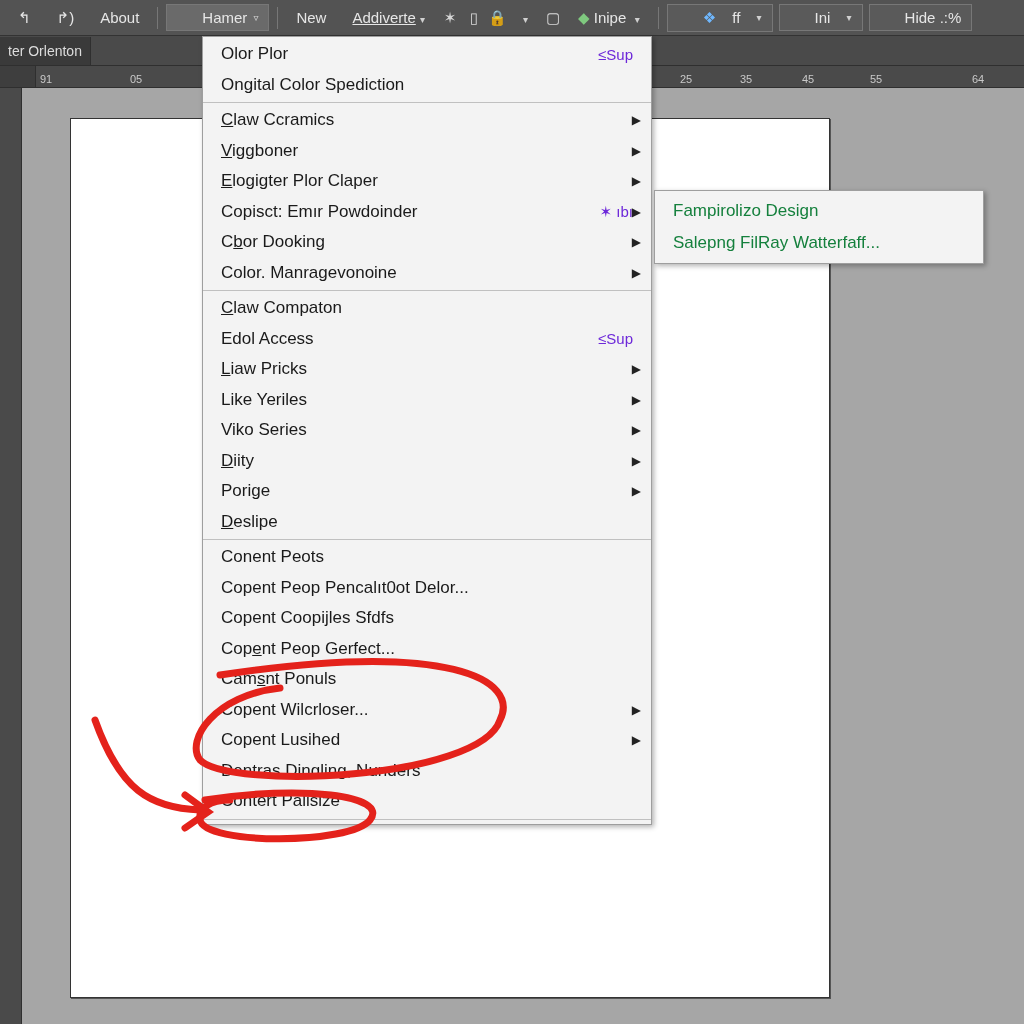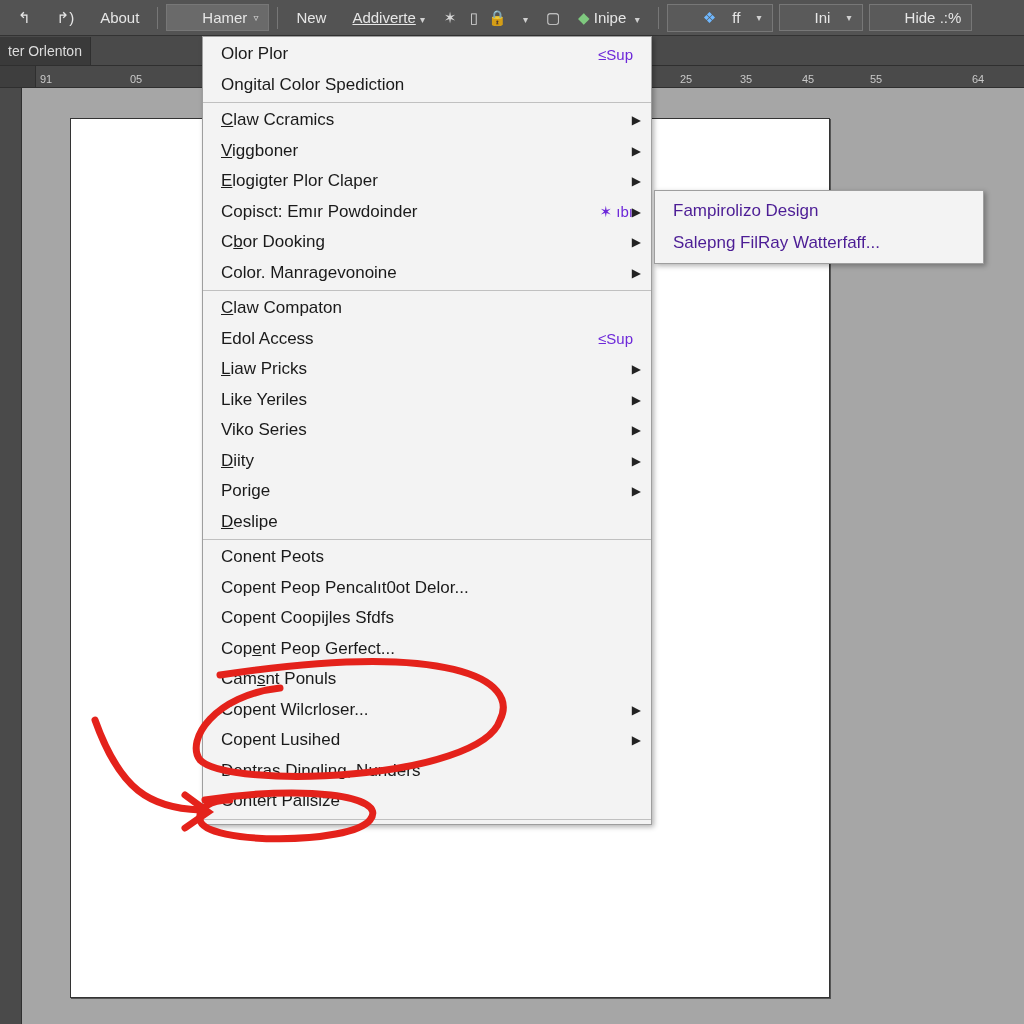--- a/index.html
+++ b/index.html
@@ -57,21 +57,21 @@
   .menu .row .lab { flex: 1; white-space: nowrap; }
   .menu .row .lab u { text-decoration: underline; }
   .menu .row .shortcut { color: #6d28d9; font-size: 15px; margin-left: 8px; }
   .menu .row .sub { position: absolute; right: 10px; font-size: 12px; color: #222; }
   .menu hr { border: none; border-top: 1px solid #c0c0c0; margin: 2px 0; }
 
   
   .submenu {
     position: absolute; left: 654px; top: 190px; width: 330px;
     background: #f3f3f3; border: 1px solid #9e9e9e; box-shadow: 2px 2px 5px rgba(0,0,0,.3);
-    font-size: 17px; color: #4c1d95; padding: 4px 0;
+    font-size: 17px; color: #15803d; padding: 4px 0;
   }
   .submenu .row { padding: 6px 18px; cursor: default; }
 
   
   .anno { position: absolute; pointer-events: none; }
   .anno svg { overflow: visible; }
 </style>
 </head>
 <body>
 

